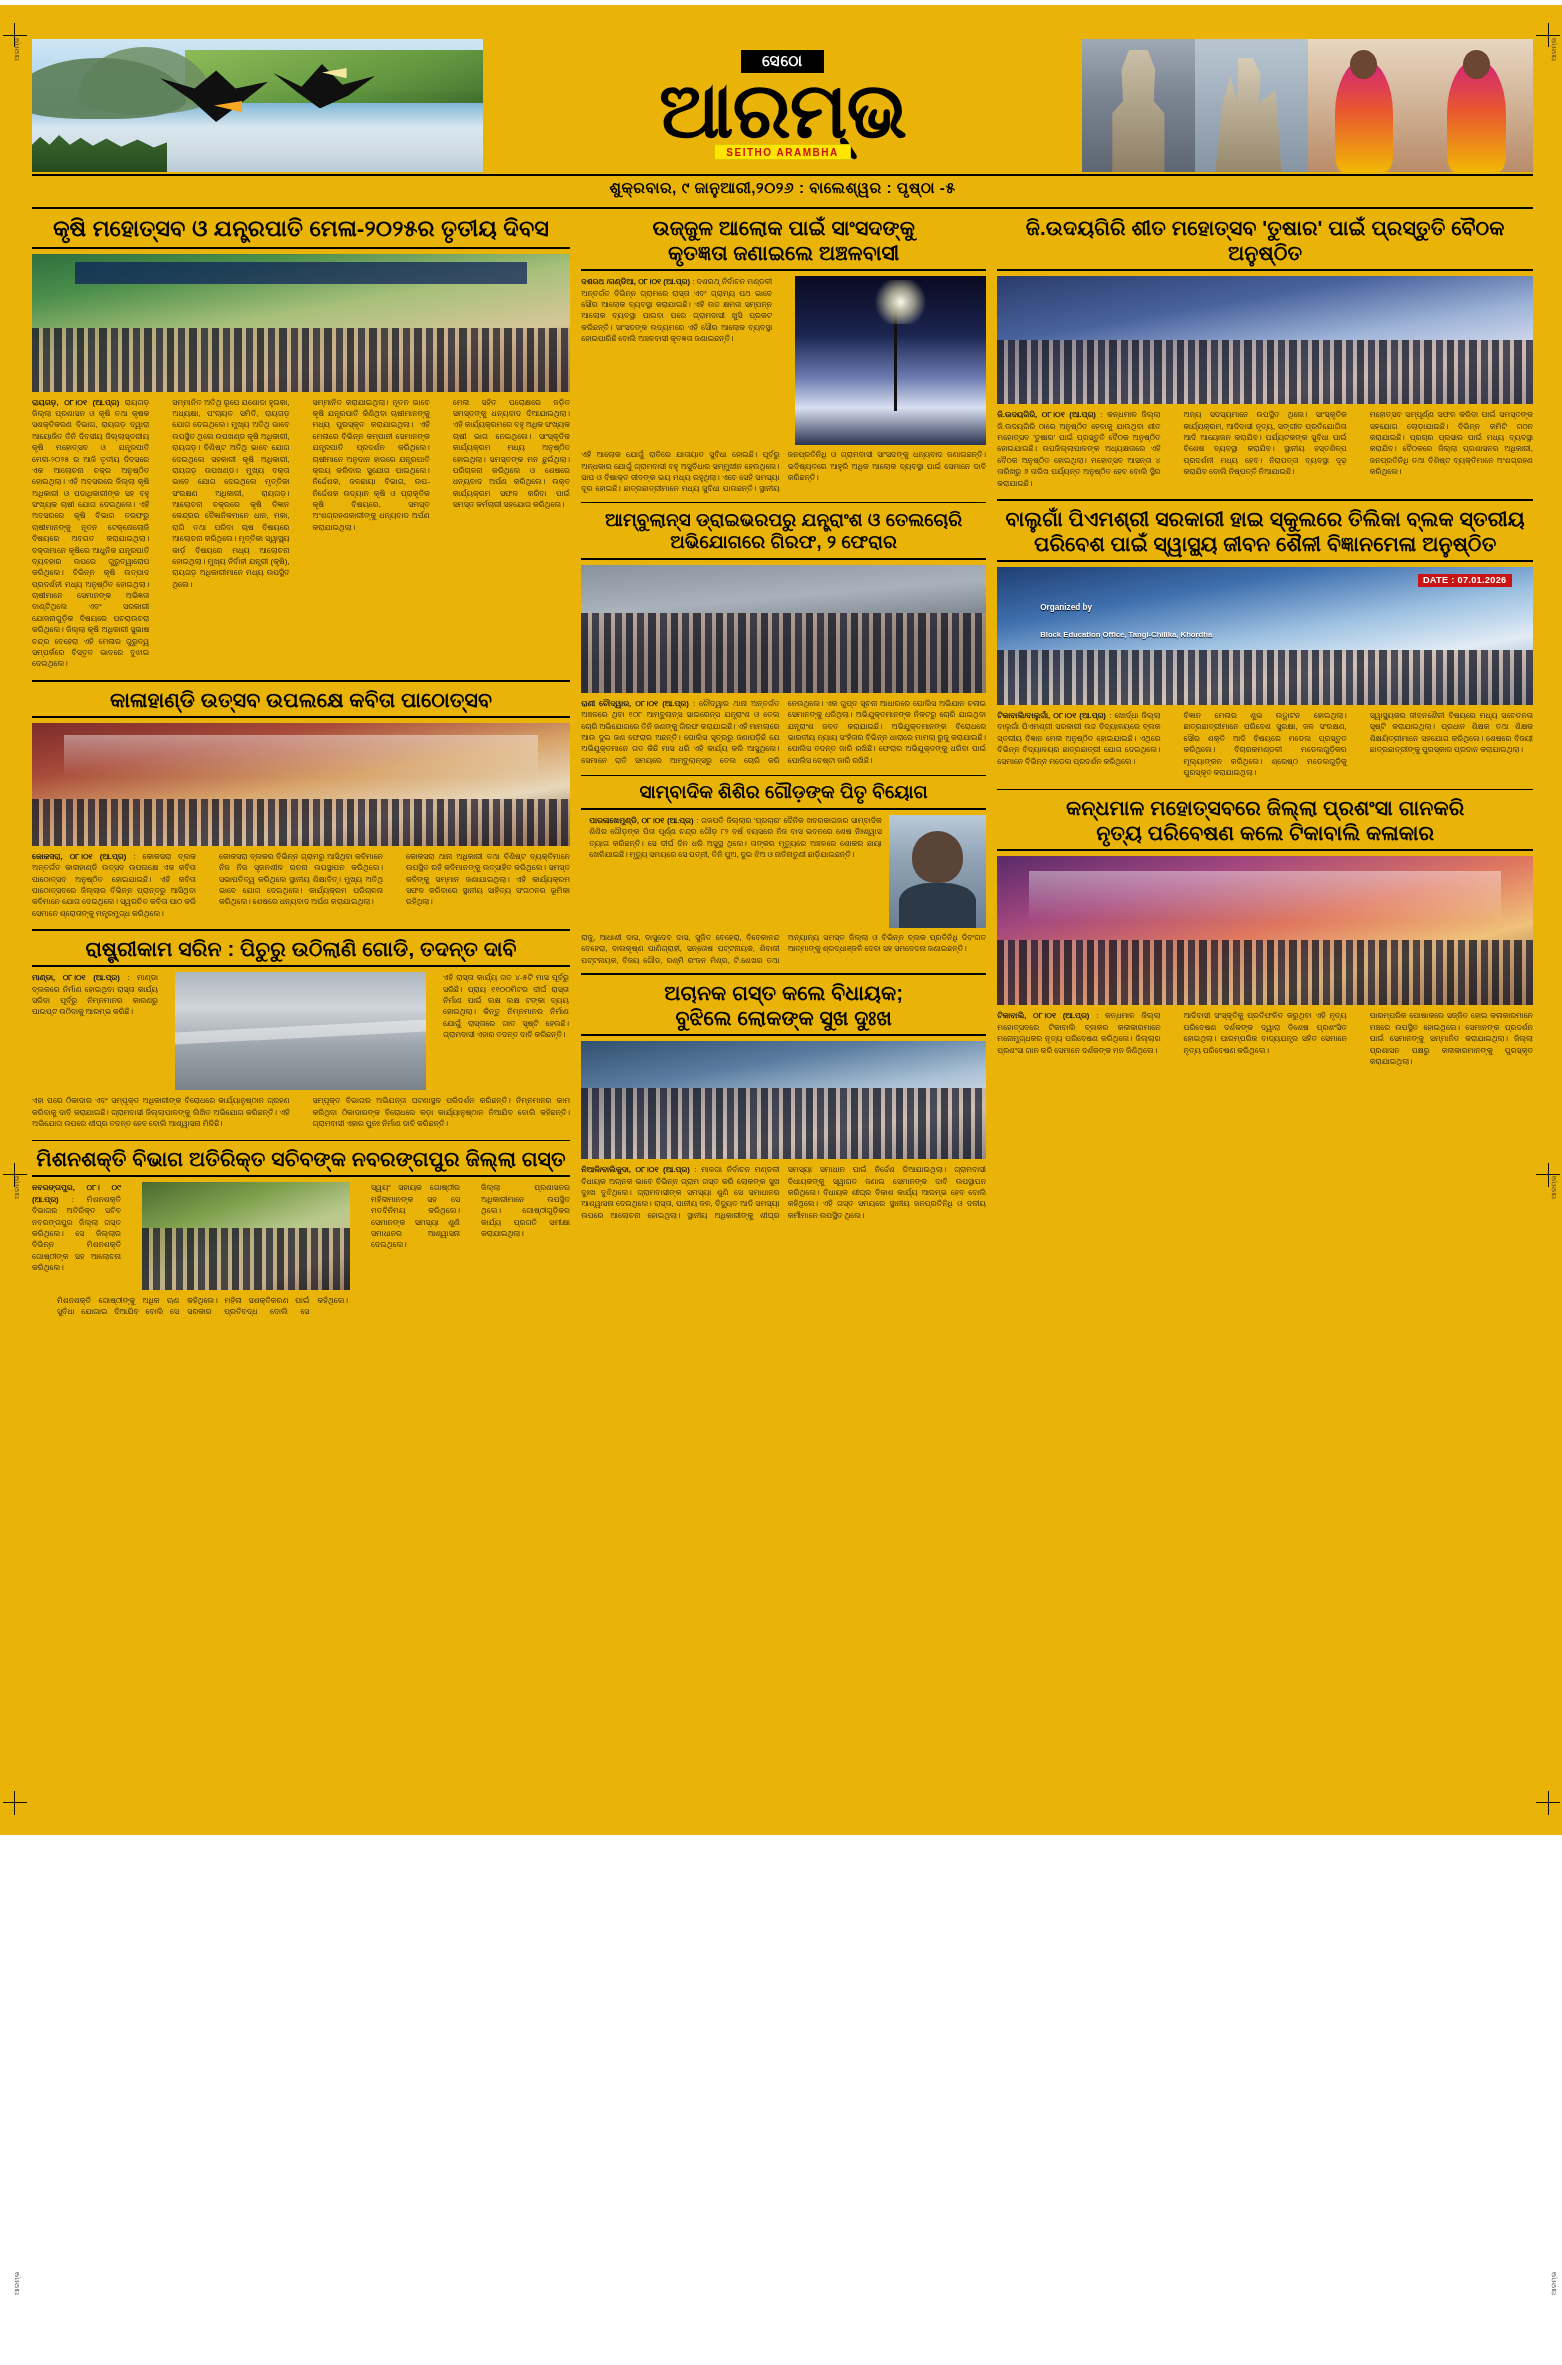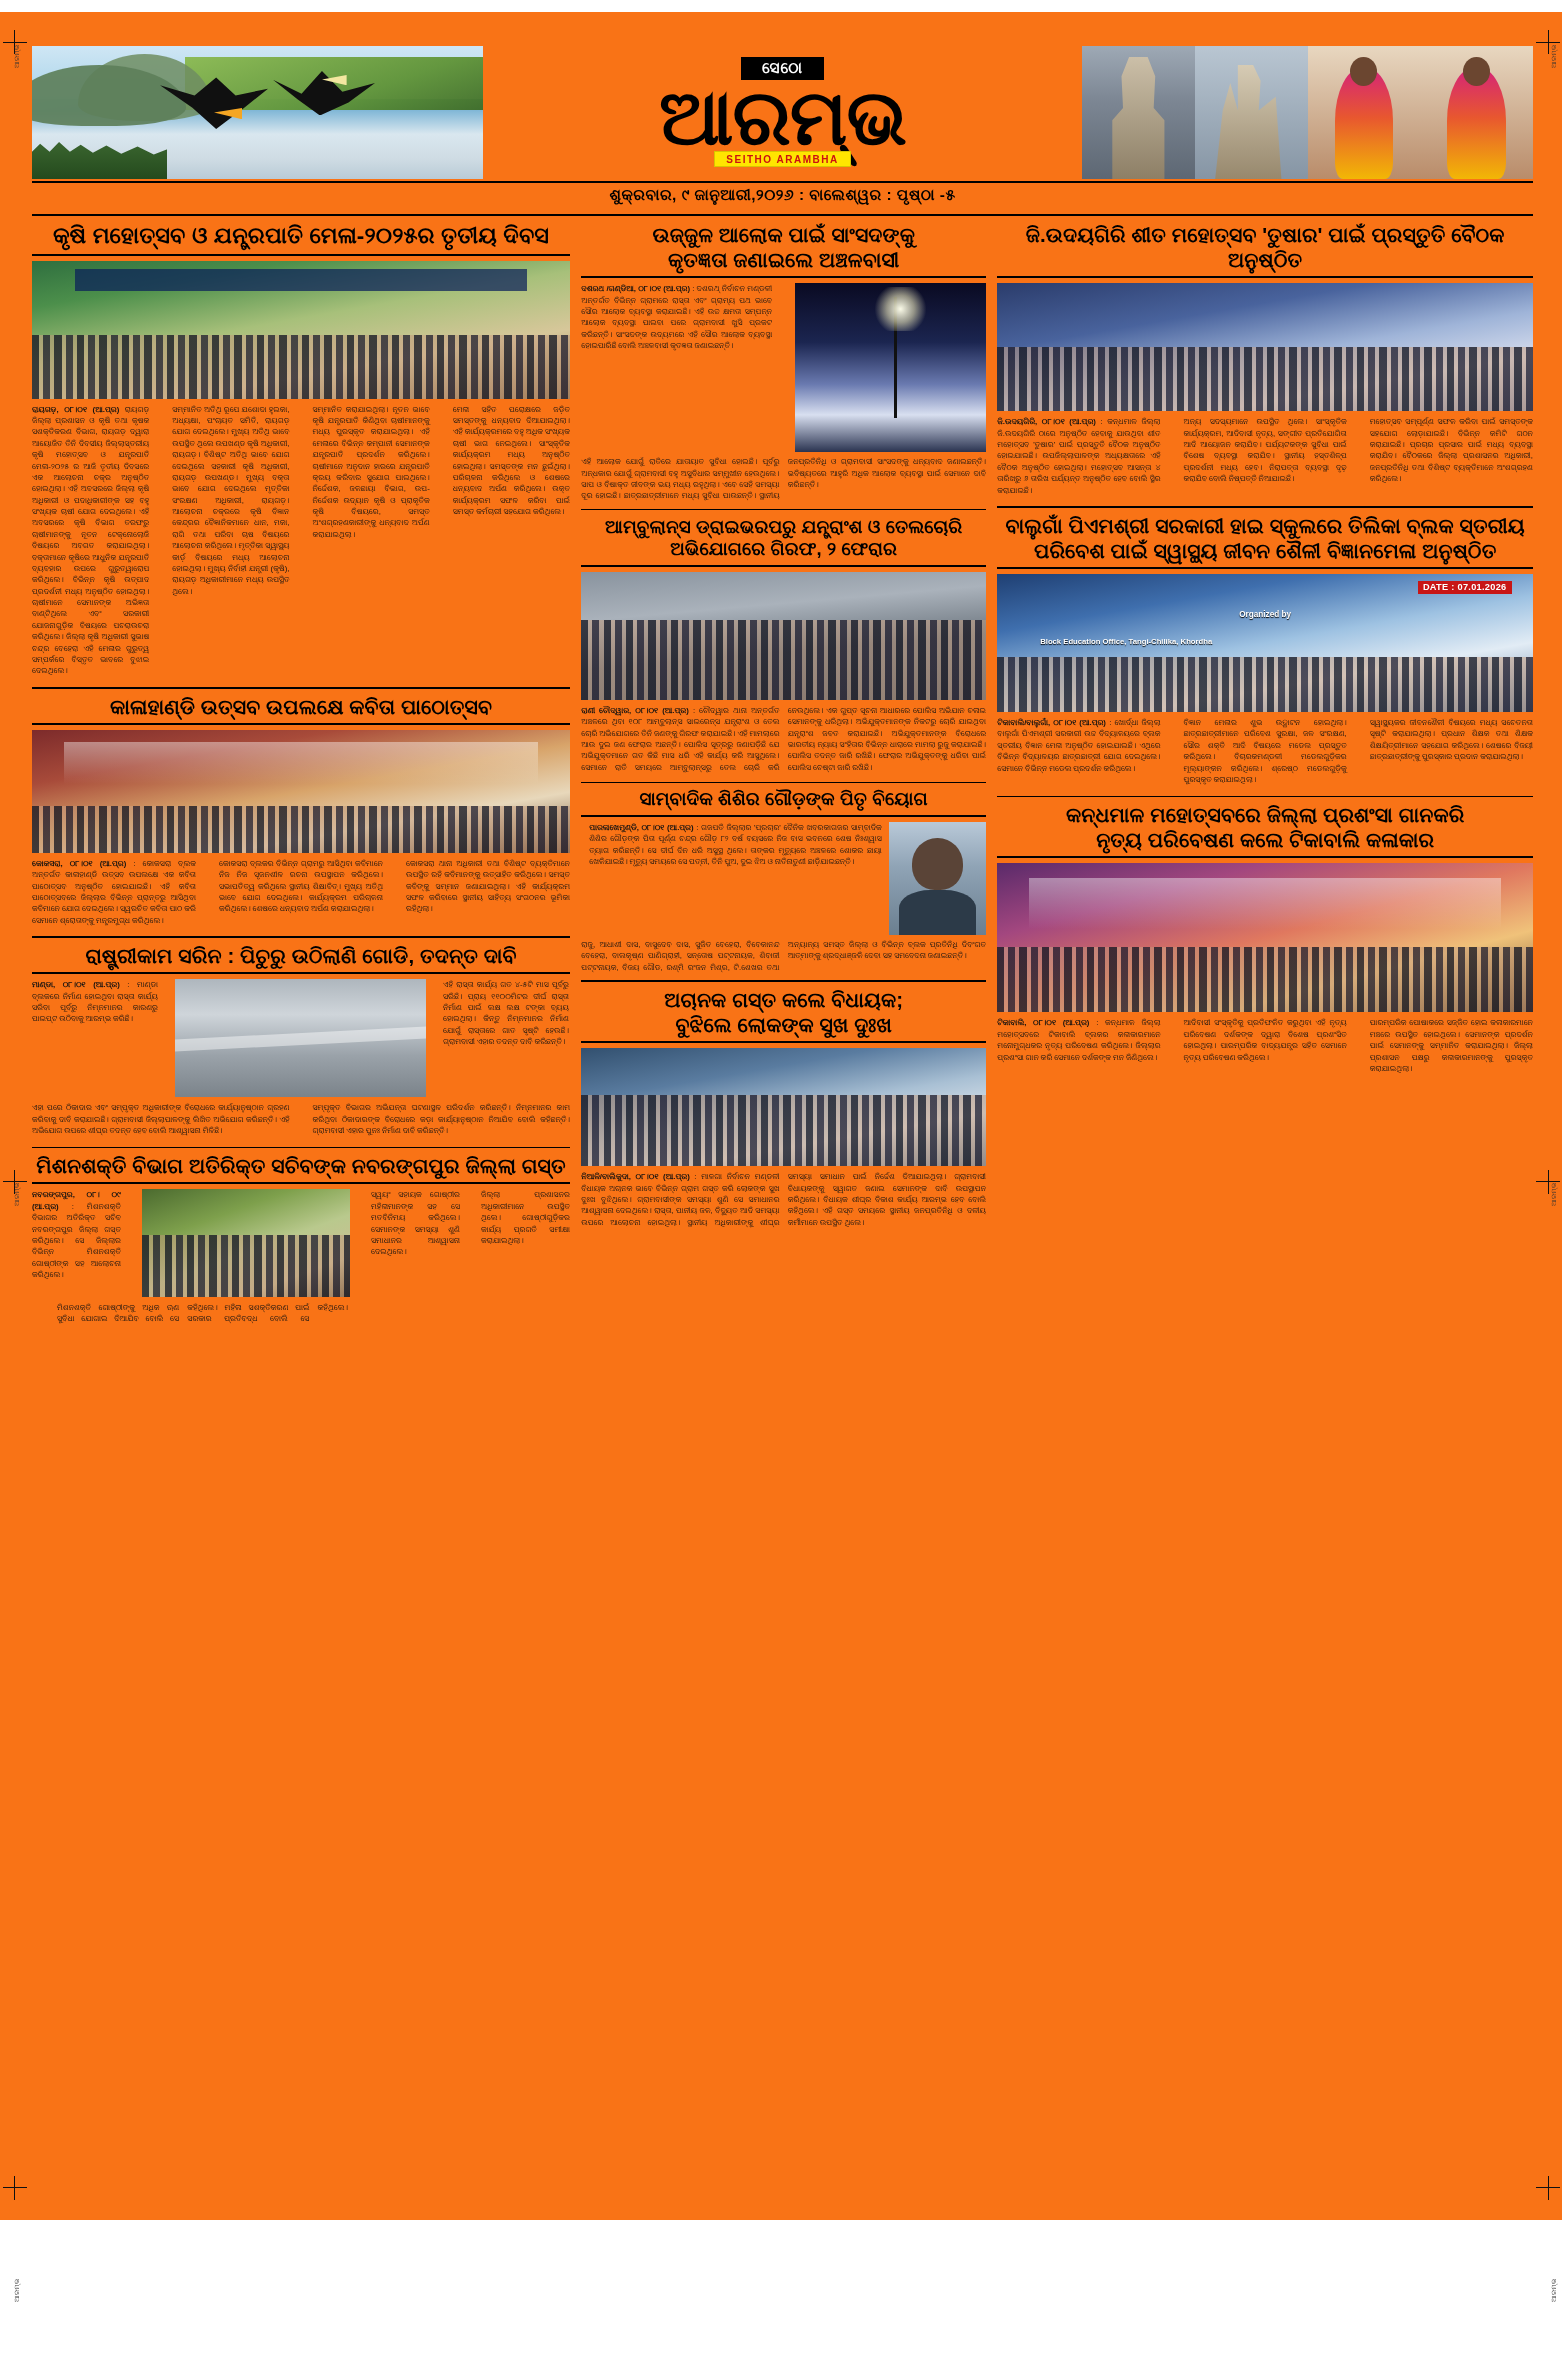--- a/index.html
+++ b/index.html
@@ -6,23 +6,23 @@
   body{
     font-family:"Liberation Sans", sans-serif;
     width:1563px;
     height:2366px;
     position:relative;
     overflow:hidden;
   }
   
   .page{
     position:absolute;
-    left:0;top:12px;
-    width:1563px;height:2208px;
-    background:#f97316;
+    left:0;top:5px;
+    width:1563px;height:1830px;
+    background:#eab308;
   }
   .crop{position:absolute;width:23.6px;height:23.6px;}
   .crop:before,.crop:after{content:"";position:absolute;background:#111;}
   .crop:before{left:50%;top:0;width:1px;height:23.6px;margin-left:-0.5px;}
   .crop:after{top:50%;left:0;height:1px;width:23.6px;margin-top:-0.5px;}
   .crop-tl{left:3.1px;top:18.4px;}
   .crop-tr{right:3.1px;top:18.4px;}
   .crop-bl{left:3.1px;bottom:20.5px;}
   .crop-br{right:3.1px;bottom:20.5px;}
   .crop-ml{left:3.1px;top:1158px;}
@@ -136,21 +136,21 @@
   .stage{position:absolute;left:6%;top:10%;width:88%;height:34%;
     background:linear-gradient(180deg,rgba(255,255,255,.42),rgba(255,255,255,0));}
   .banner{position:absolute;left:8%;top:6%;width:84%;height:16%;
     background:rgba(10,30,90,.72);}
   .datebadge{
     position:absolute;right:4%;top:5%;background:#c81616;color:#fff;
     font-size:9.2px;font-weight:700;padding:1.5px 5.1px;letter-spacing:0.3px;
   }
   .orgtext{
     position:absolute;left:8%;top:26%;width:84%;color:#fff;font-size:8.2px;
-    font-weight:700;text-align:center;text-shadow:0 0.5px 1px #000;
+    font-weight:700;text-shadow:0 0.5px 1px #000;
   }
   .orgtext2{
     position:absolute;left:8%;top:46%;width:84%;color:#fff;font-size:7.7px;
     font-weight:700;text-align:left;text-shadow:0 0.5px 1px #000;
   }
   .portrait{background:linear-gradient(180deg,#b9c9d8 0%,#8fa3b5 40%,#6b7f90 100%);}
   .portrait:after{content:"";position:absolute;left:24%;top:14%;width:52%;height:46%;
     background:#5a4437;border-radius:50% 50% 45% 45%;}
   .portrait:before{content:"";position:absolute;left:10%;bottom:0;width:80%;height:40%;
     background:#2c3a48;border-radius:40% 40% 0 0;}

